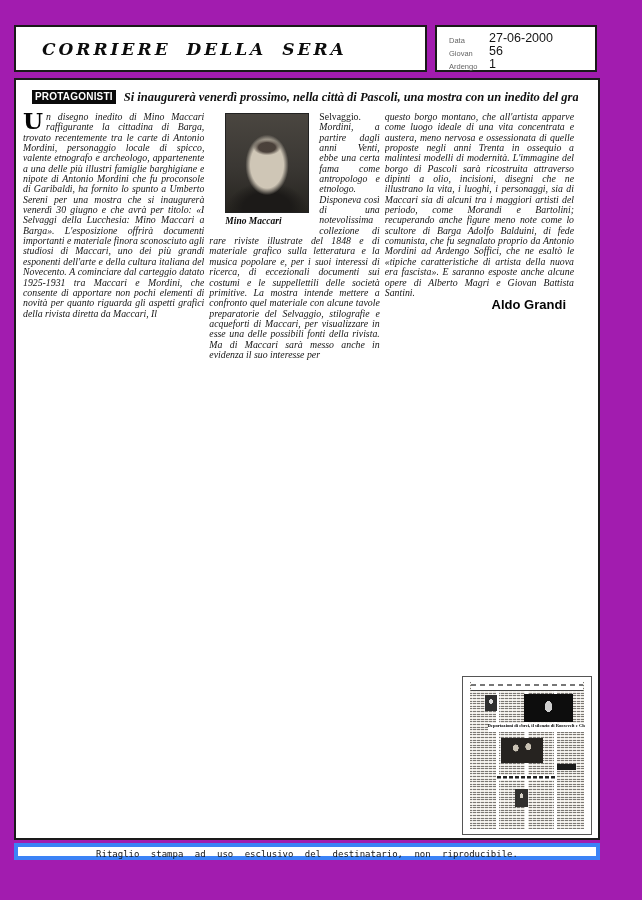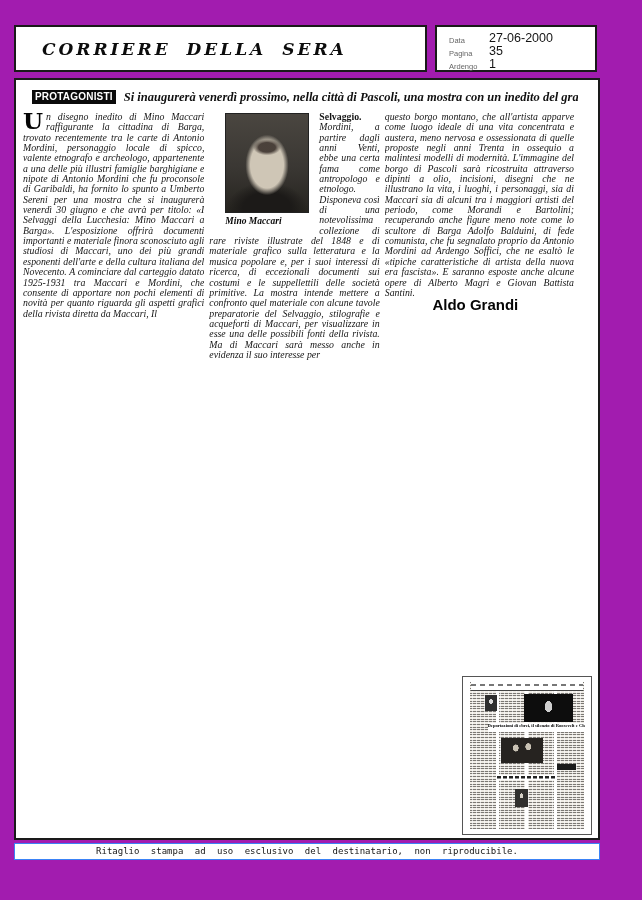--- a/index.html
+++ b/index.html
@@ -75,23 +75,23 @@
     background:
       radial-gradient(ellipse 14px 8px at 50% 34%, rgba(60,50,45,.9) 60%, rgba(60,50,45,0) 100%),
       radial-gradient(ellipse 30px 42px at 50% 52%, #cfc6b6 55%, rgba(207,198,182,0) 72%),
       radial-gradient(ellipse 40px 26px at 50% 96%, #1c1a18 60%, rgba(28,26,24,0) 100%),
       linear-gradient(180deg, #4a4640 0%, #3a3733 55%, #26241f 100%);
   }
   .photo-caption {
     font-weight:bold; font-size:9.5px; margin-top:3px; text-align:left;
     color:#0a0a0a;
   }
-  .roman { font-style:normal;font-weight:bold; }
+  .roman { font-style:normal; }
   .byline {
-    text-align:center; font-style:normal; font-weight:bold; font-size:15px;
+    text-align:right; font-style:normal; font-weight:bold; font-size:13px;
     margin-top:2px; padding-right:8px; color:#050505;
     font-family:"Liberation Sans", sans-serif;
   }
 
   
   .thumb {
     position:absolute; left:462px; top:676px; width:130px; height:159px;
     border:1px solid #555; background:#fff; padding:5px 6px;
   }
   .thumb-page {
@@ -123,42 +123,42 @@
   .t-dark { position:absolute; left:76%; top:56%; width:16%; height:4%; background:#1b1b1b; }
   .t-bar2 { position:absolute; left:24%; top:63%; width:52%; height:3.5%; background:#fff;
     background-image:repeating-linear-gradient(90deg,#222 0 4px, transparent 4px 6px);
     background-size:100% 2.5px; background-position:0 50%; background-repeat:no-repeat; }
   .t-port2 { position:absolute; left:40%; top:73%; width:11%; height:12%; background:#31302e;
     background-image:radial-gradient(ellipse 3px 4px at 50% 38%, #d5d0c6 60%, transparent 65%); }
 
   
   .footer-strip {
     position:absolute; left:14px; top:843px; width:586px; height:17px;
-    border:1px solid #3b82f6; background:#fff; text-align:center;
+    border:4px solid #3b82f6; background:#fff; text-align:center;
     font-family:"DejaVu Sans Mono", monospace; font-size:9px; line-height:15px;
     word-spacing:6px; color:#141414;
   }
 </style>
 </head>
 <body>
 
 <div class="page">
 
   <div class="masthead-box">
     <div class="masthead">CORRIERE DELLA SERA</div>
   </div>
 
   <div class="meta-box">
     <div class="meta-row">
       <span class="meta-label">Data</span>
       <span class="meta-value">27-06-2000</span>
     </div>
     <div class="meta-row">
-      <span class="meta-label">Pagina</span>
-      <span class="meta-value">35</span>
+      <span class="meta-label">Giovan</span>
+      <span class="meta-value">56</span>
     </div>
     <div class="meta-row">
       <span class="meta-label">Ardengo</span>
       <span class="meta-value">1</span>
     </div>
   </div>
 
   <div class="article-box">
 
     <div class="kicker">

